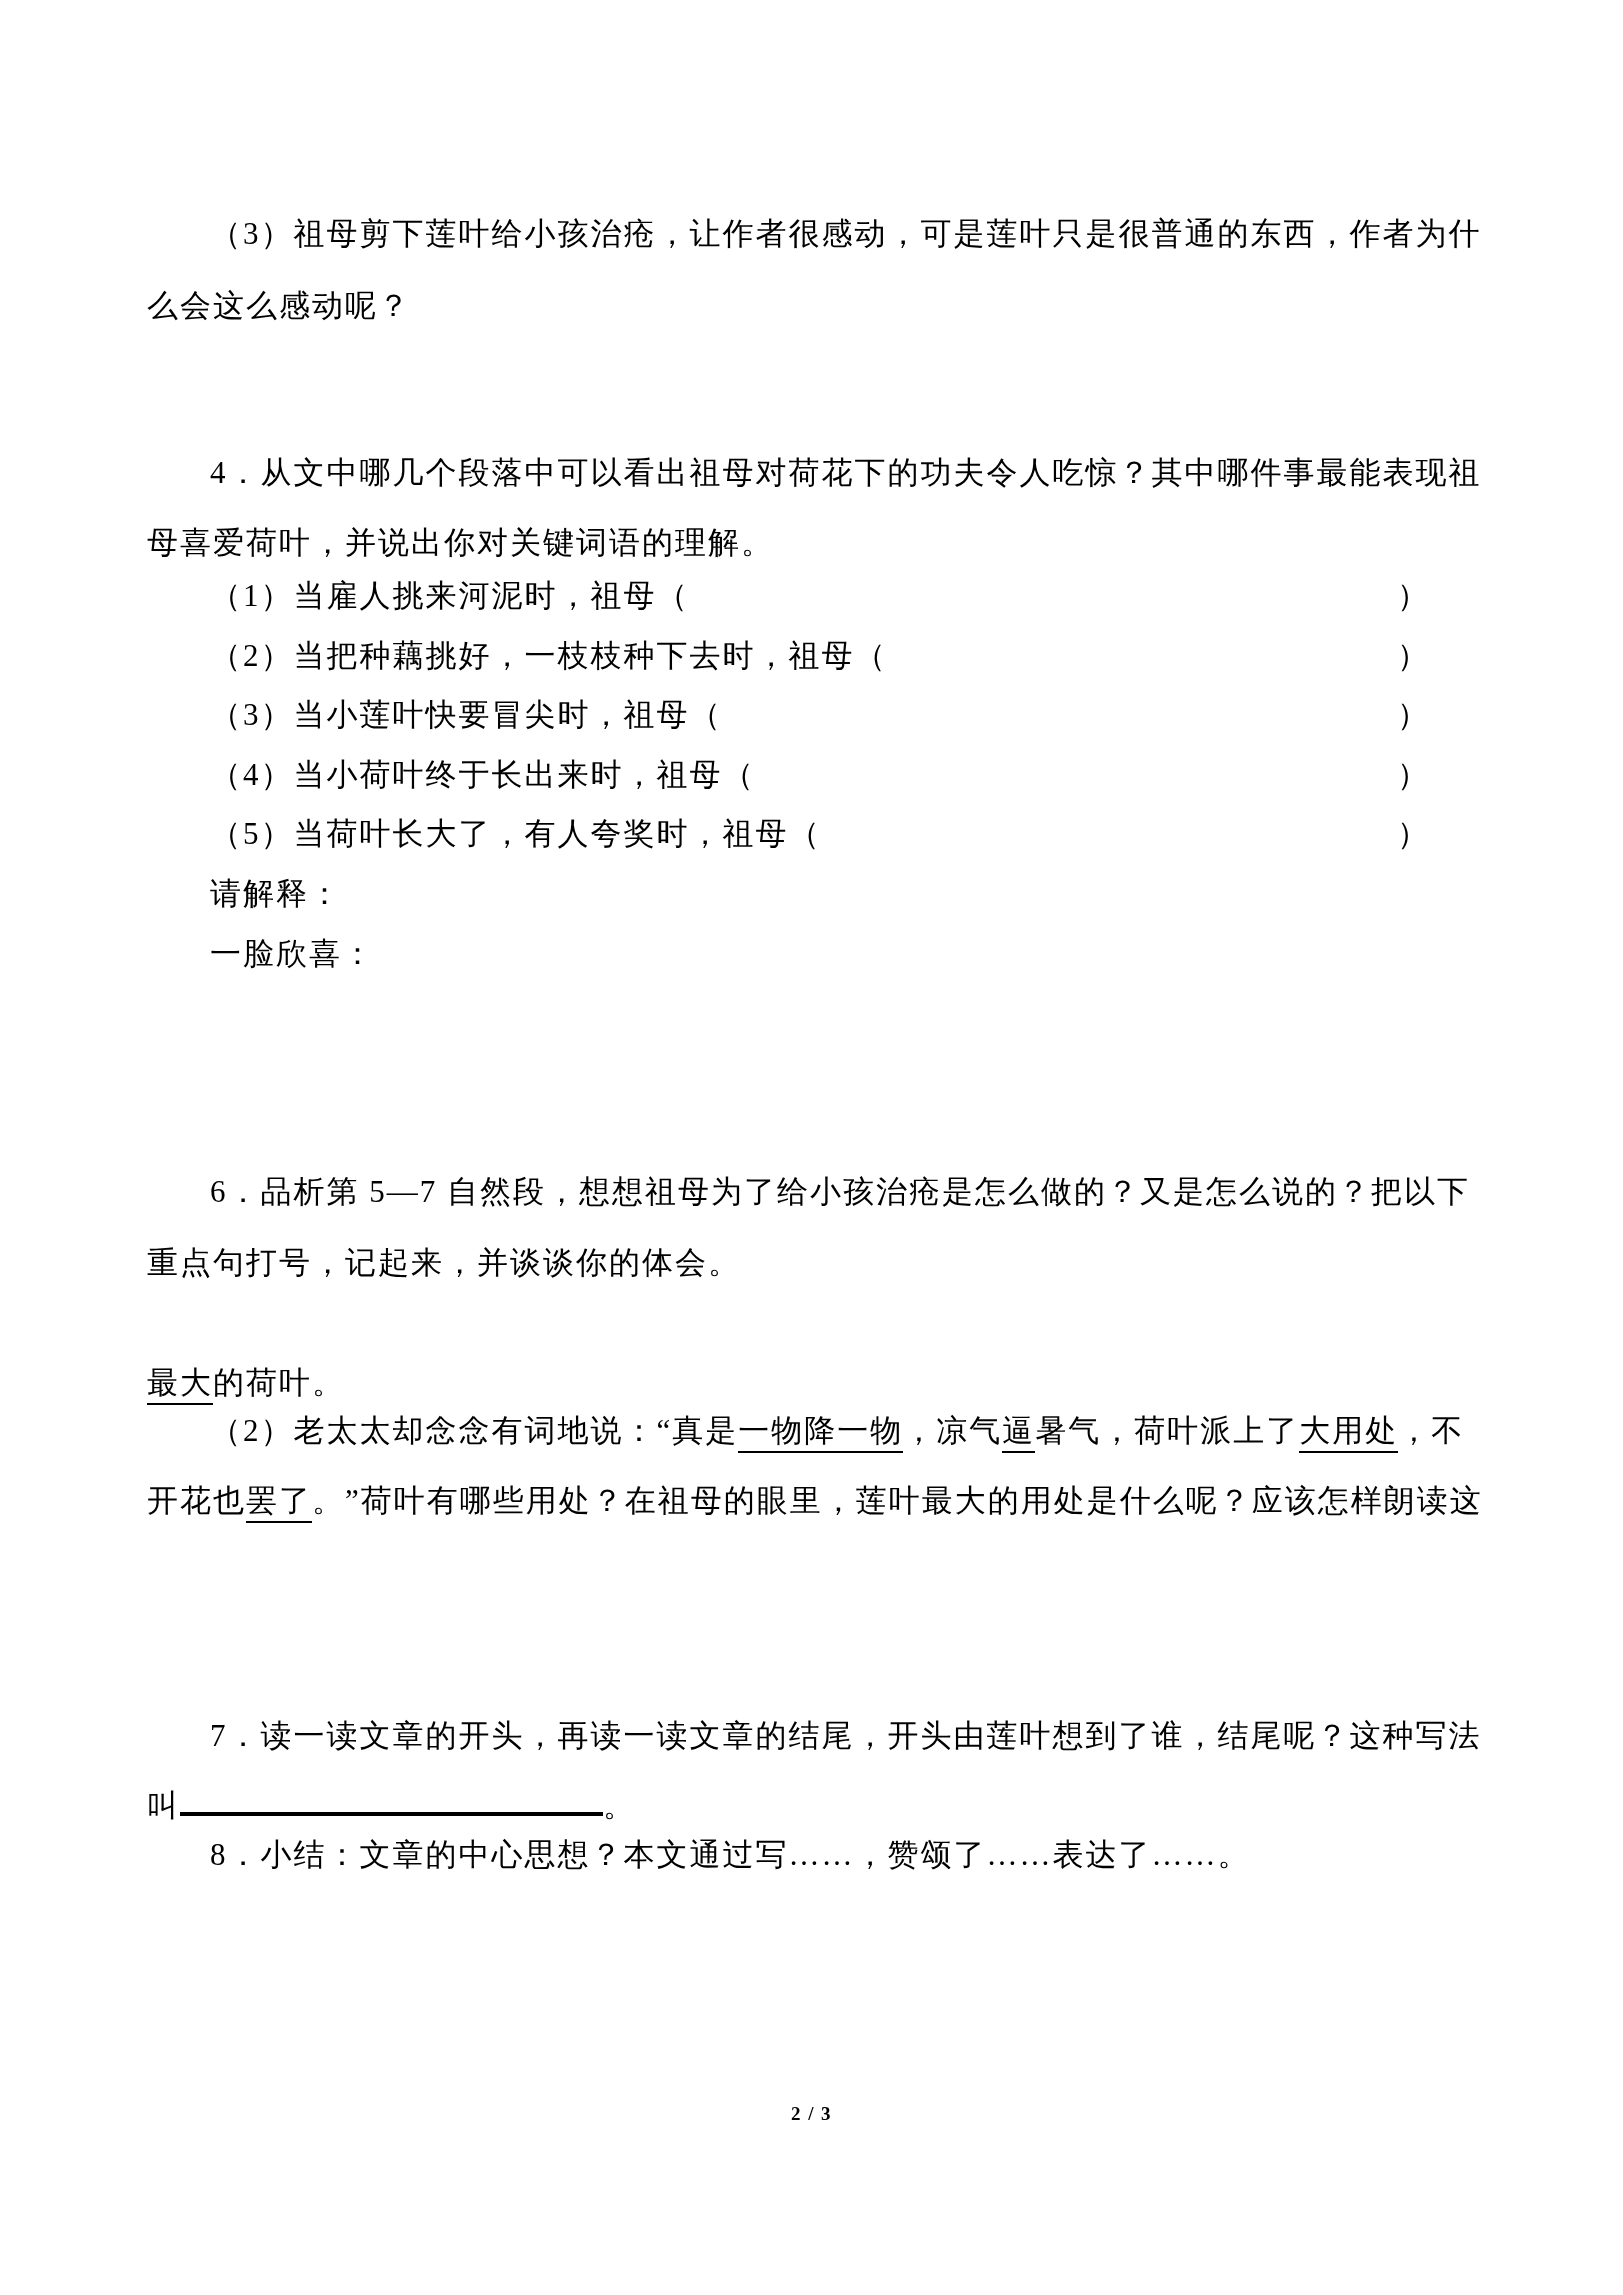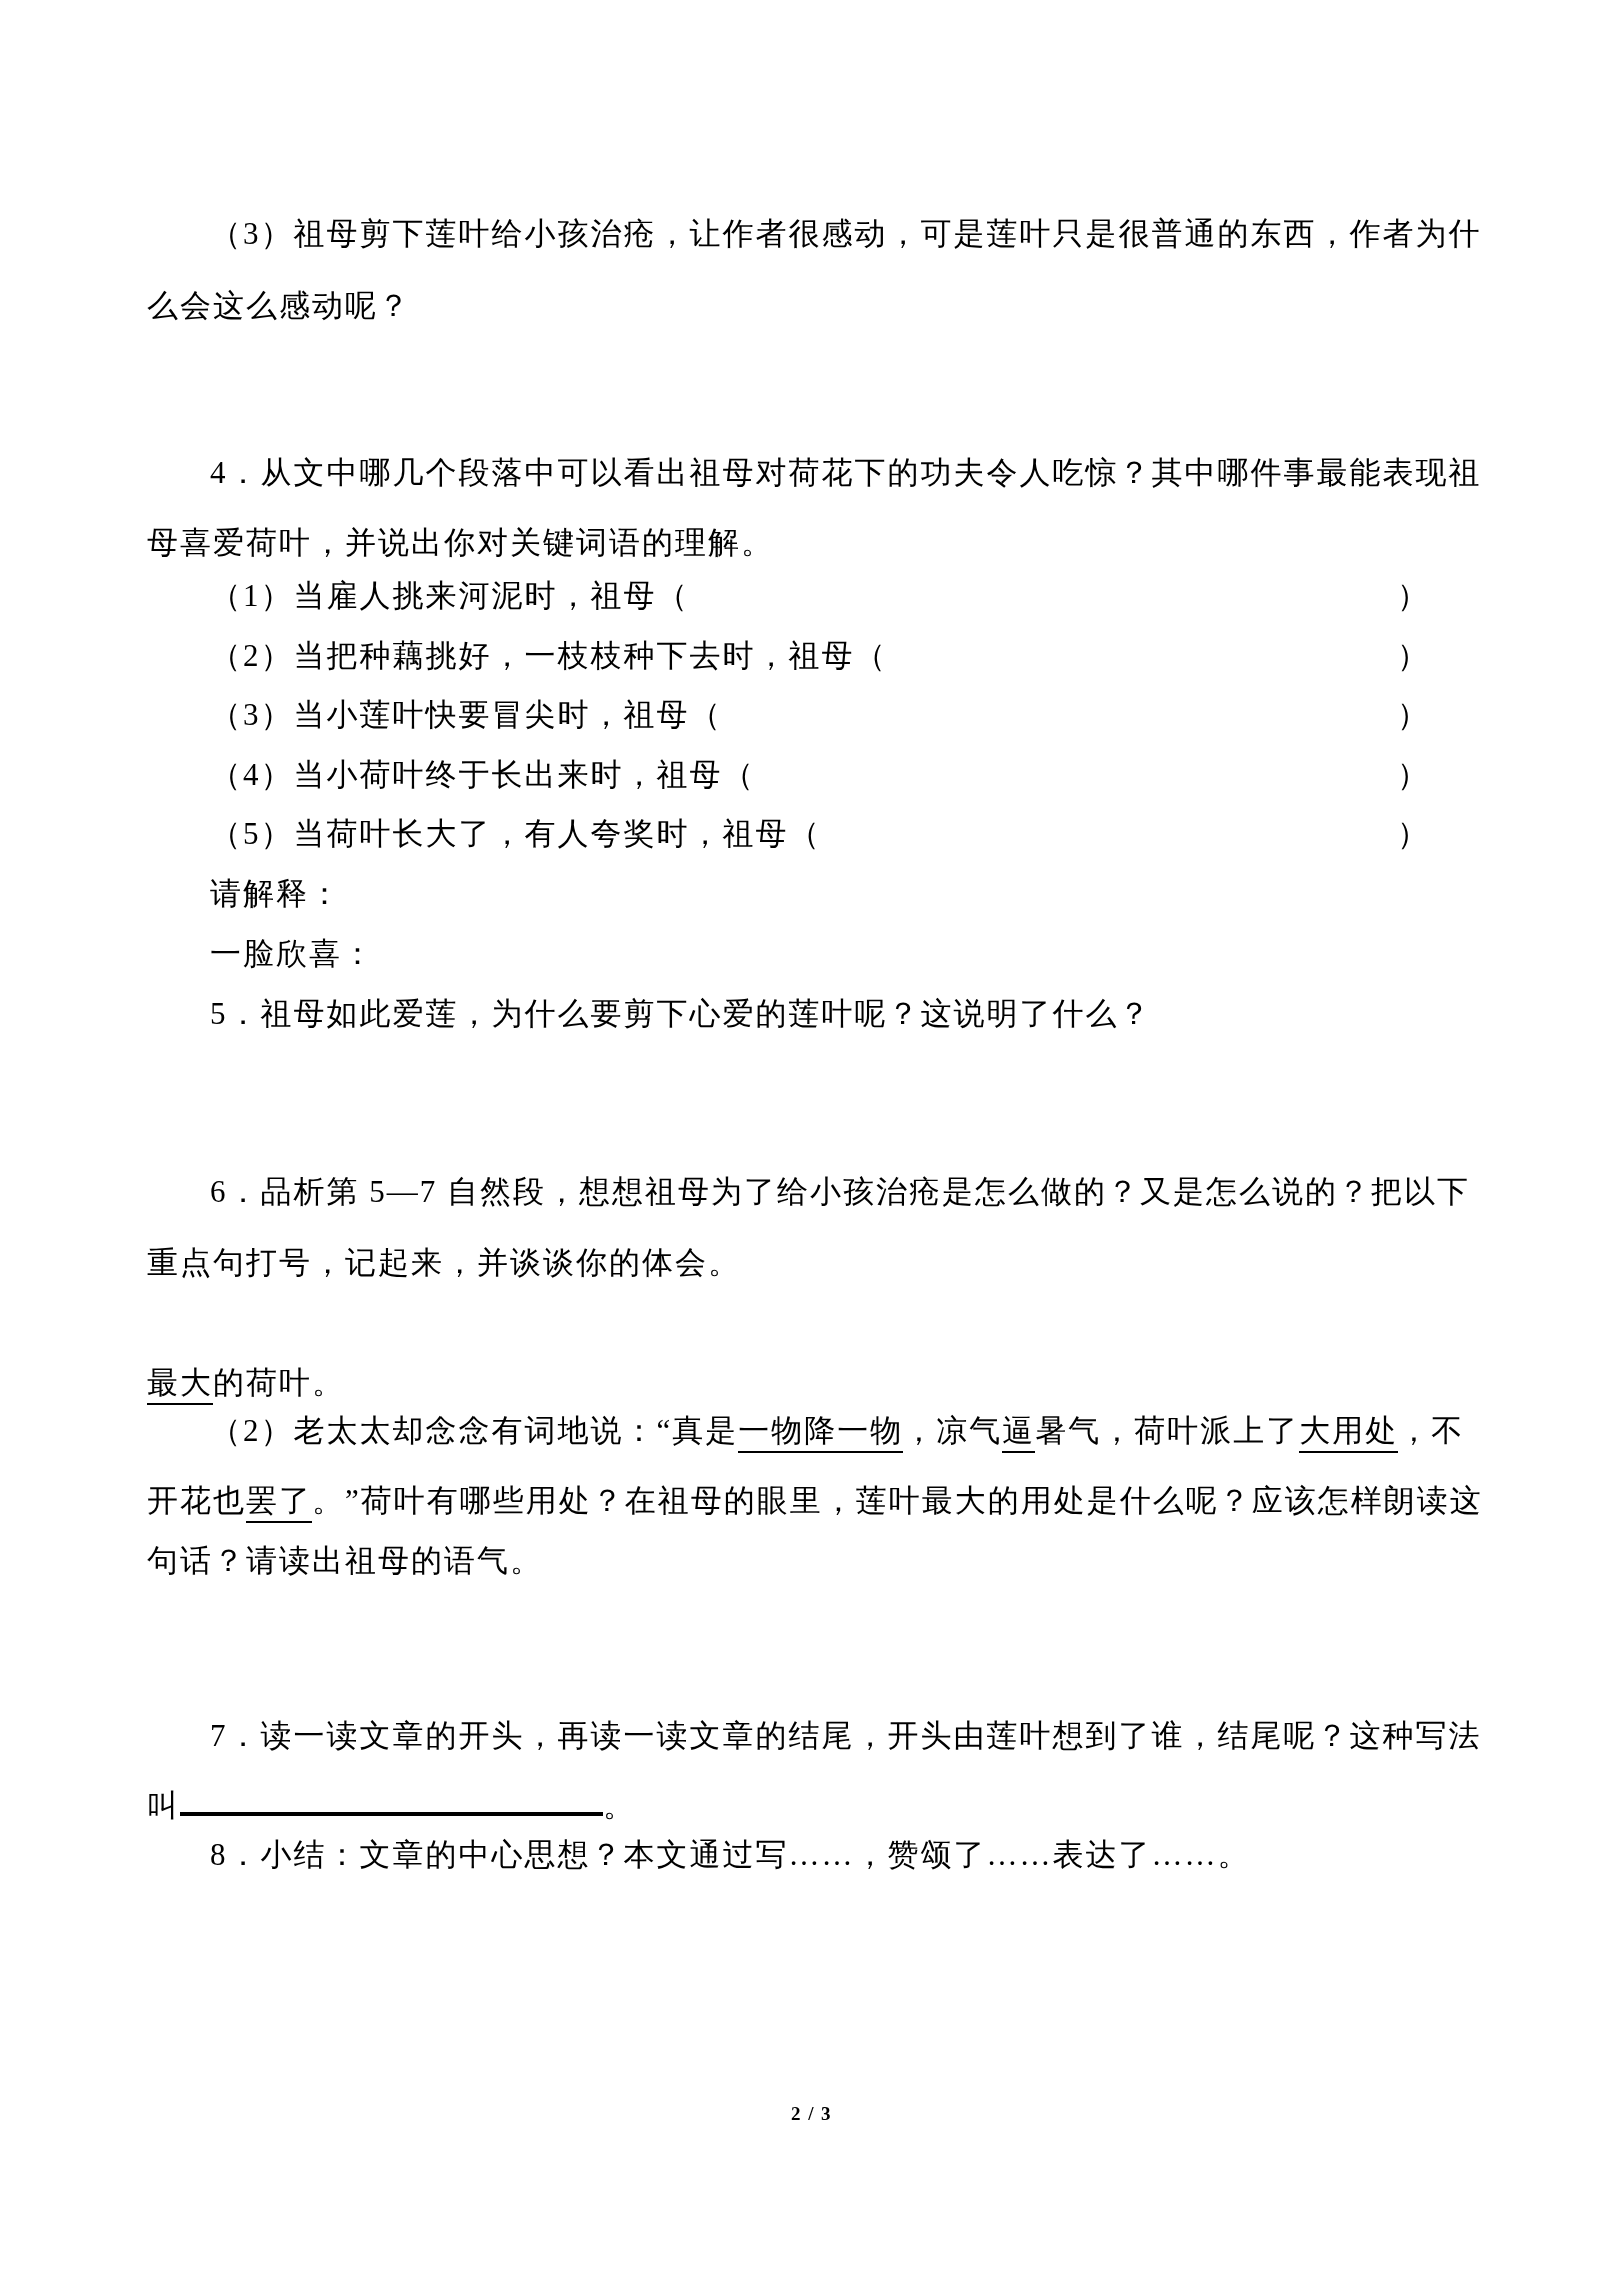--- a/index.html
+++ b/index.html
@@ -86,43 +86,37 @@
     <span class="close-paren">）</span>
   </div>
 
   <div class="line indent" style="top:873px">
     <span>请解释：</span>
   </div>
   <div class="line indent" style="top:933px">
     <span>一脸欣喜：</span>
   </div>
 
-  <div class="line indent" style="top:993px">
-    <span>5．祖母如此爱莲，为什么要剪下心爱的莲叶呢？这说明了什么？</span>
-  </div>
 
   <div class="line indent" style="top:1171px">
     <span>6．品析第 5—7 自然段，想想祖母为了给小孩治疮是怎么做的？又是怎么说的？把以下</span>
   </div>
   <div class="line flush" style="top:1231px">
     <span>重点句打号，记起来，并谈谈你的体会。</span>
   </div>
 
   <div class="line flush" style="top:1351px">
     <span class="u">最大</span><span>的荷叶。</span>
   </div>
 
   <div class="line indent" style="top:1410px">
     <span>（2）老太太却念念有词地说：“真是</span><span class="u">一物降一物</span><span>，凉气</span><span class="u">逼</span><span>暑气，荷叶派上了</span><span class="u">大用处</span><span>，不</span>
   </div>
   <div class="line flush" style="top:1469px">
     <span>开花也</span><span class="u">罢了</span><span>。”荷叶有哪些用处？在祖母的眼里，莲叶最大的用处是什么呢？应该怎样朗读这</span>
-  </div>
-  <div class="line flush" style="top:1529px">
-    <span>句话？请读出祖母的语气。</span>
   </div>
 
   <div class="line indent" style="top:1715px">
     <span>7．读一读文章的开头，再读一读文章的结尾，开头由莲叶想到了谁，结尾呢？这种写法</span>
   </div>
   <div class="line flush" style="top:1774px">
     <span>叫</span><span class="answer-blank"></span><span>。</span>
   </div>
 
   <div class="line indent" style="top:1834px">

